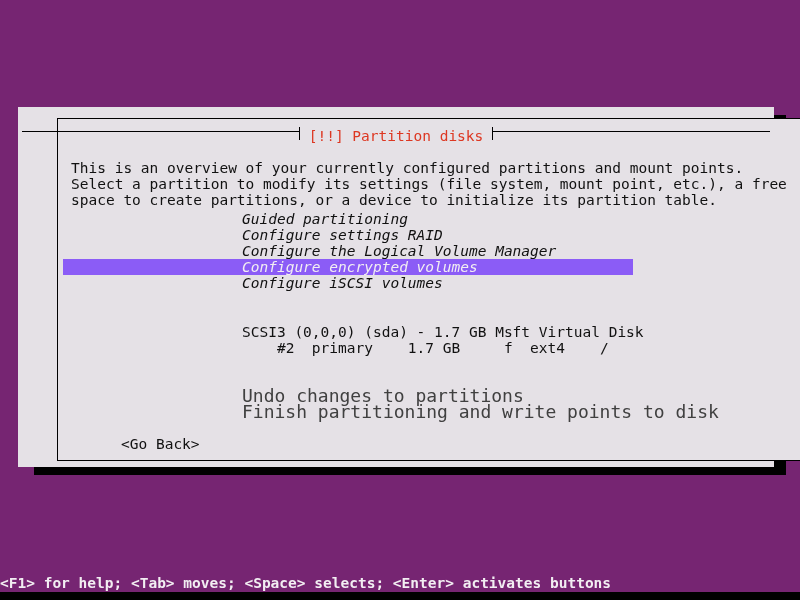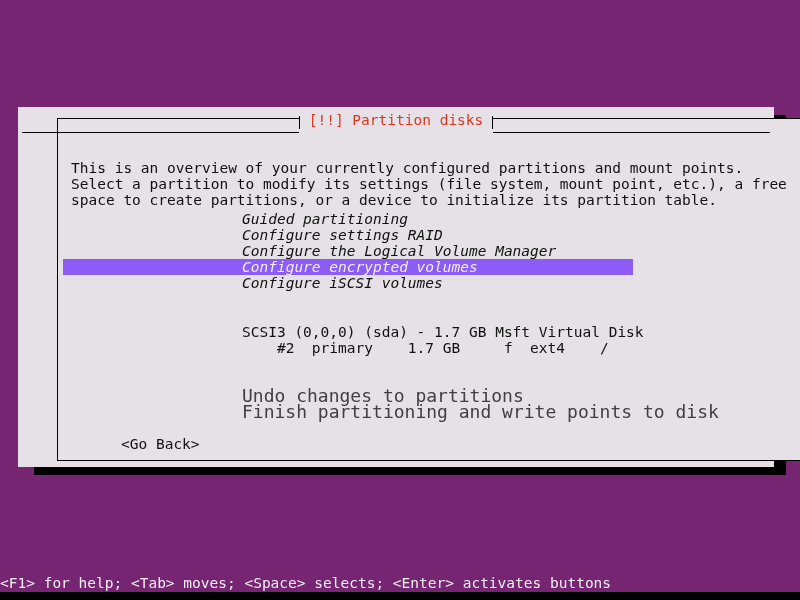--- a/index.html
+++ b/index.html
@@ -54,25 +54,25 @@
     border: 1px solid #000000;
     box-sizing: border-box;
     background: #e5e1e6;
     margin-left: 35px;
   }
 
   
   .titlebar {
     position: absolute;
     left: 4px;
-    top: 4px;
+    top: 20px;
     width: 748px;
     height: 18px;
     display: flex;
-    align-items: flex-end;
+    align-items: flex-start;
     pointer-events: none;
   }
   .title-rule {
     flex: 1 1 auto;
     height: 1px;
     background: #000000;
     position: relative;
     top: 4px;
   }
   .title-tick {
@@ -191,20 +191,21 @@
     position: absolute;
     left: 0;
     top: 575px;
     width: 800px;
     height: 17px;
     color: #f2eef2;
     font-size: 14.5px;
     line-height: 17px;
     white-space: pre;
     background: #762572;
+    font-weight: bold;
   }
   .bottom-black {
     position: absolute;
     left: 0;
     top: 592px;
     width: 800px;
     height: 8px;
     background: #000000;
   }
 </style>

